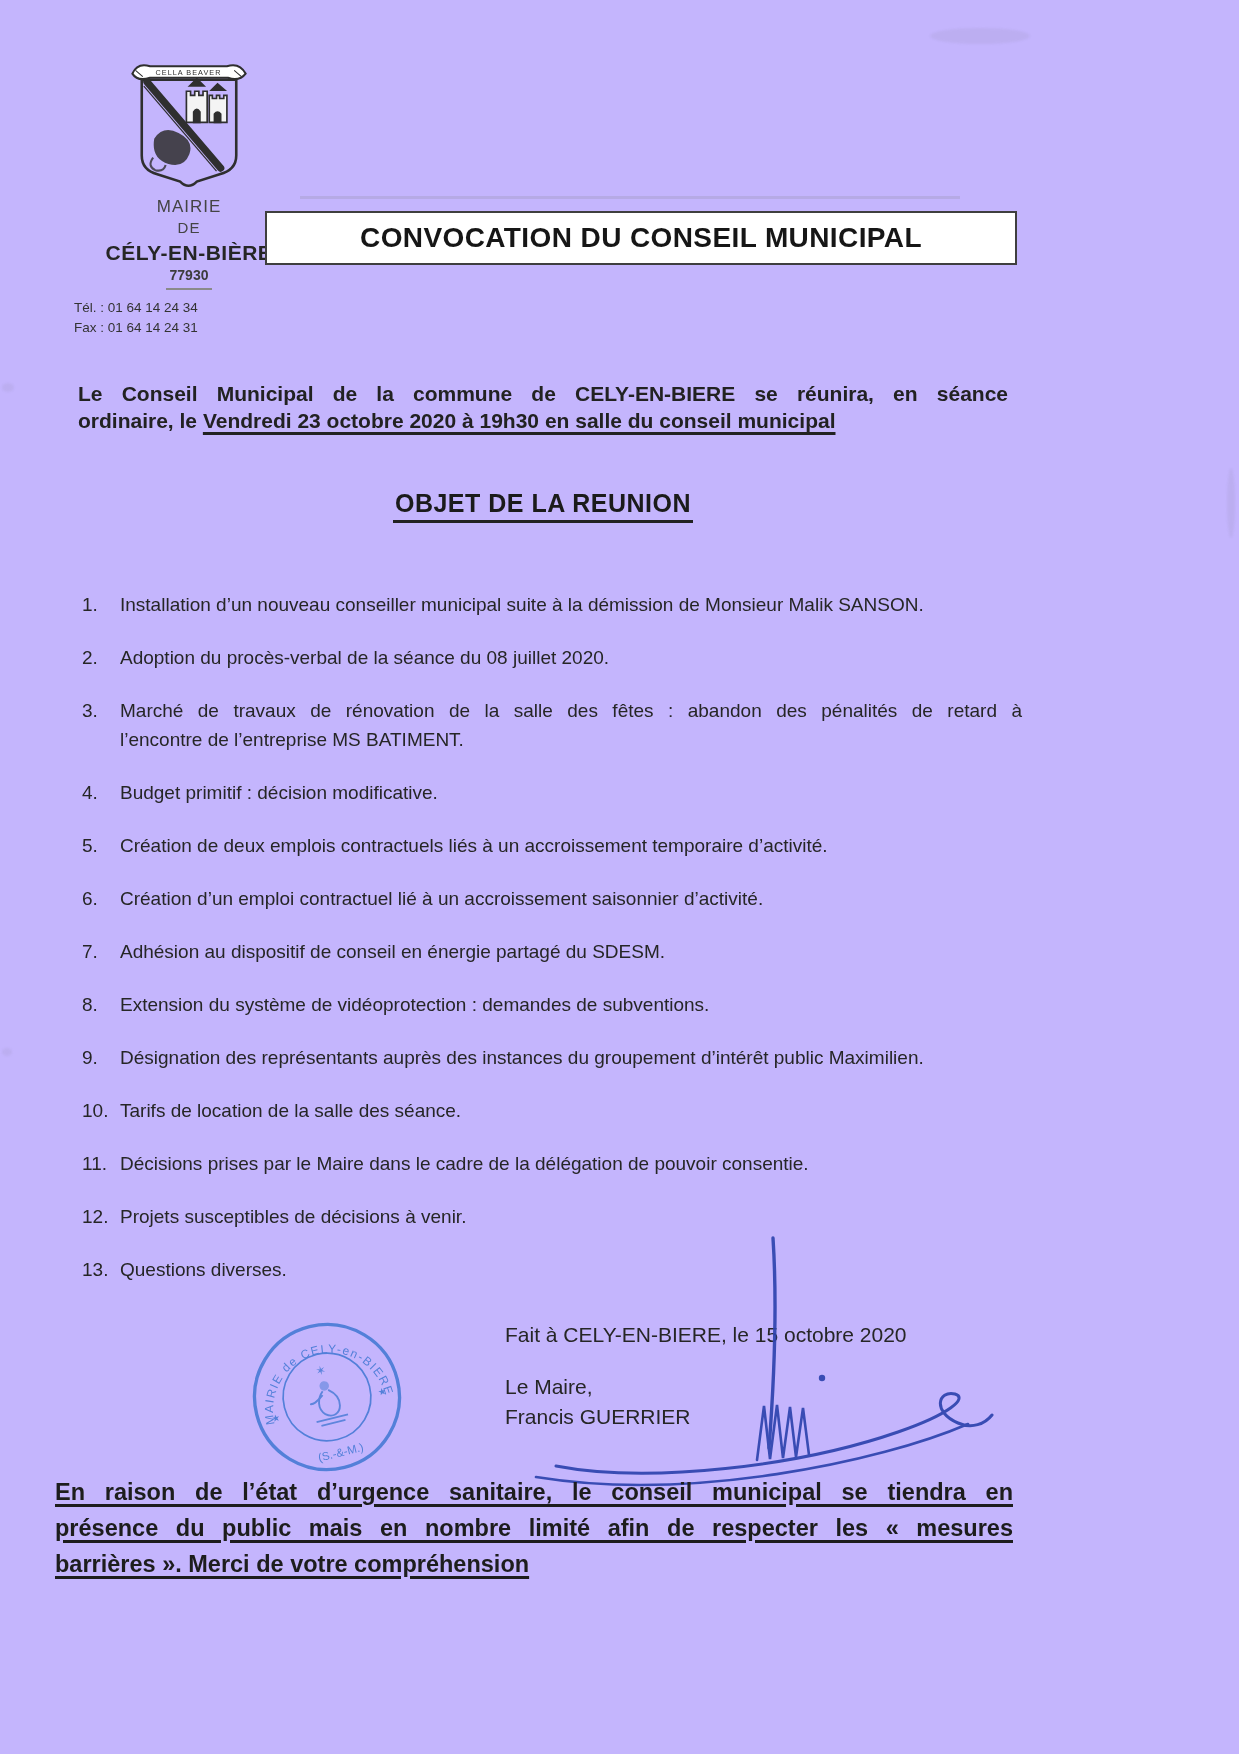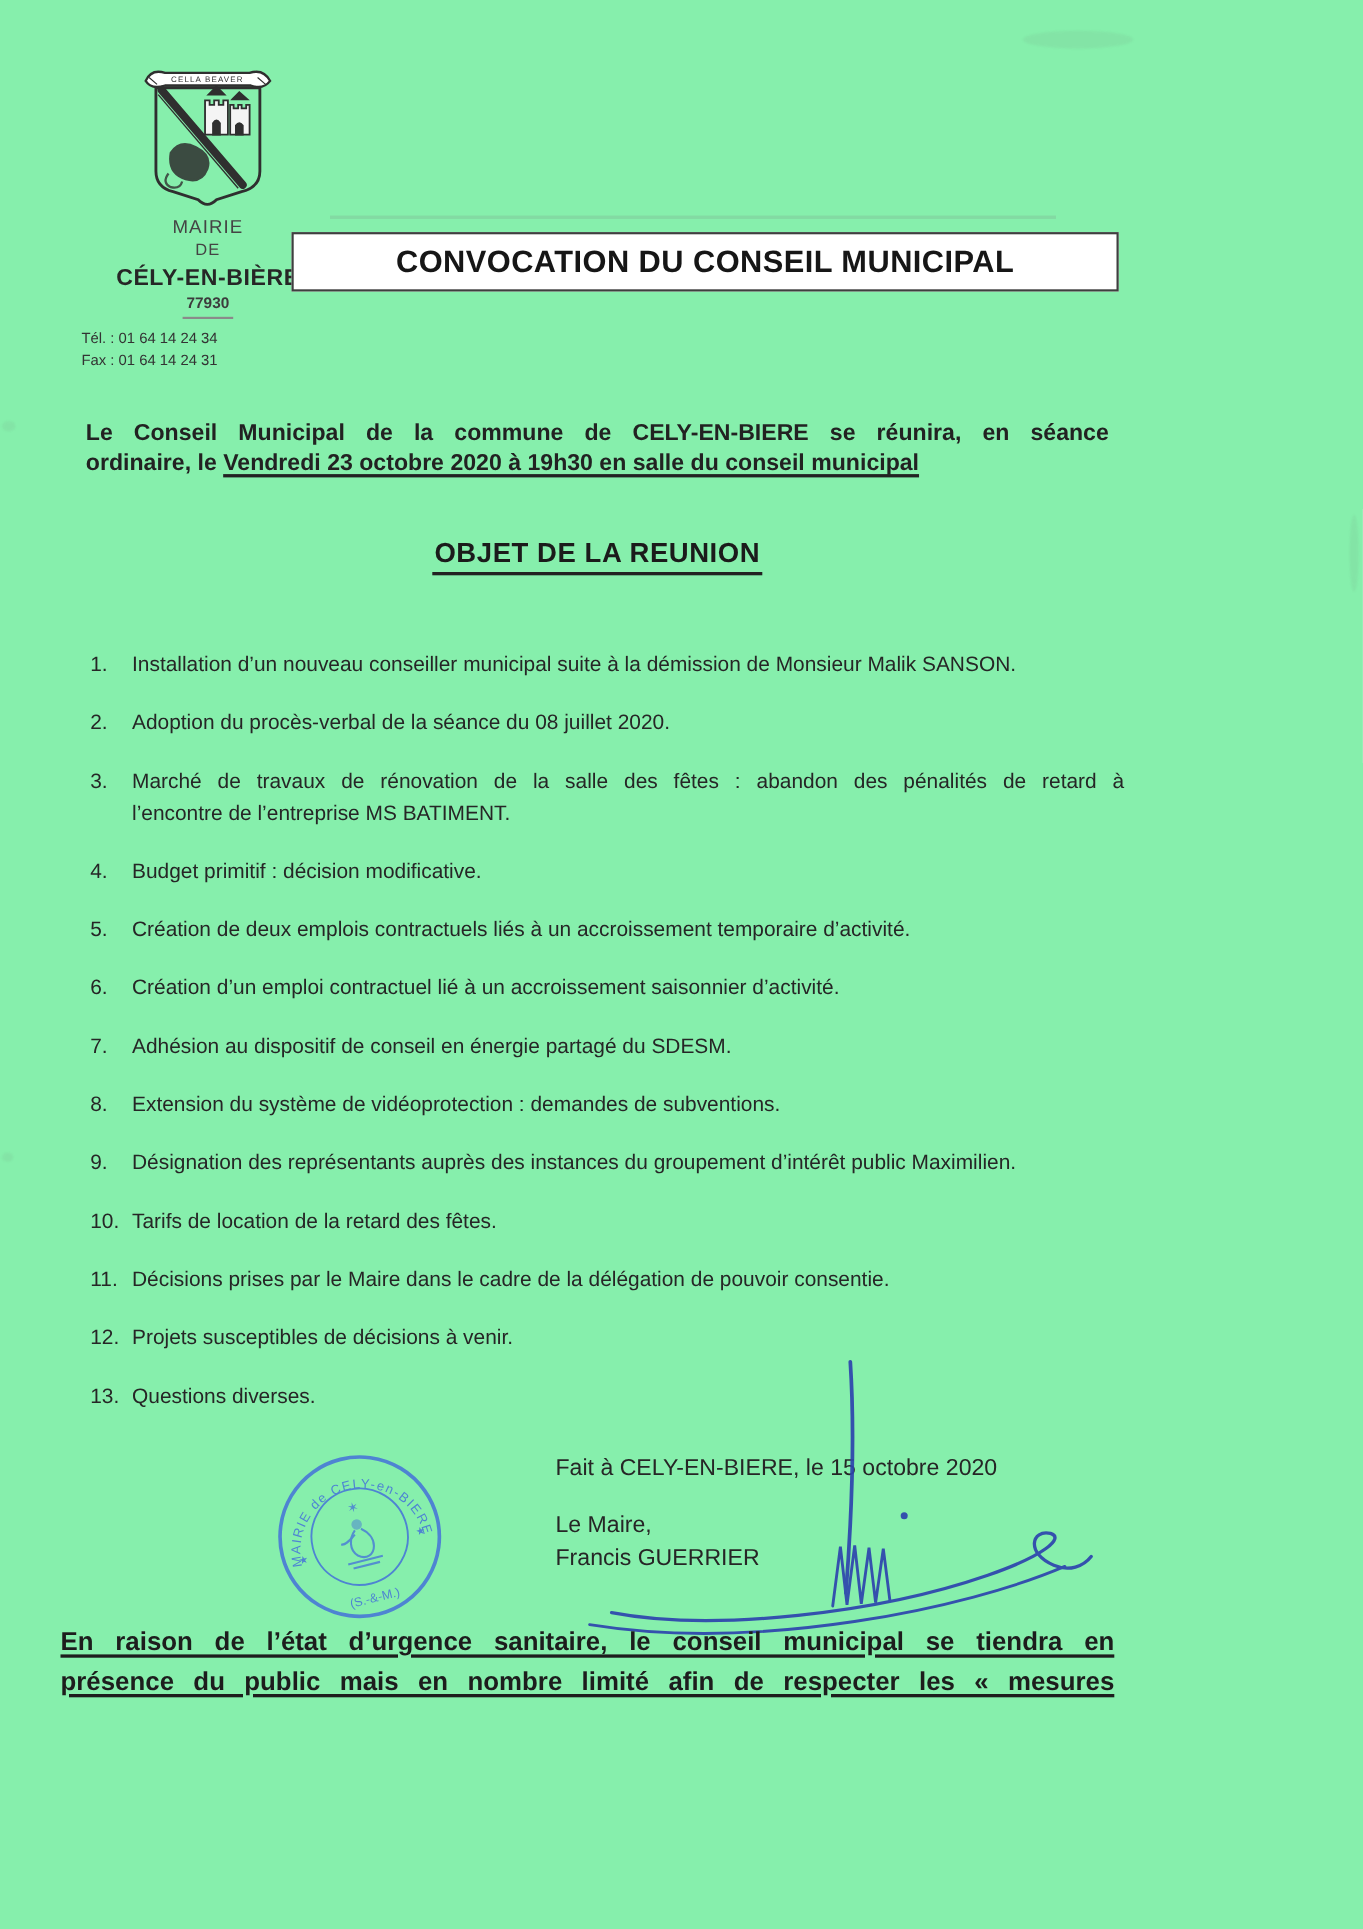--- a/index.html
+++ b/index.html
@@ -1,18 +1,18 @@
 <!DOCTYPE html>
 <html><head>
 <meta charset="utf-8">
 <style>
   html,body{margin:0;padding:0;background:#e8e8e8;}
   .page{
     position:relative;width:1239px;height:1754px;margin:0 auto;
-    background:#86efac;overflow:hidden;
+    background:#c4b5fd;overflow:hidden;
     font-family:"Liberation Sans","DejaVu Sans",sans-serif;
     color:#1e1e1e;
   }
   
   .letterhead{position:absolute;left:58px;top:58px;width:262px;text-align:center;color:#3a3a3a;}
   .arms{display:block;margin:0 auto;}
   .lh-mairie{font-size:17px;letter-spacing:1px;margin-top:4px;color:#444;}
   .lh-de{font-size:15px;letter-spacing:1px;margin-top:2px;color:#444;}
   .lh-city{font-size:21px;font-weight:bold;letter-spacing:.5px;margin-top:5px;color:#262626;}
   .lh-cp{font-size:14px;margin-top:2px;color:#3c3c3c;font-weight:bold;}
@@ -171,21 +171,21 @@
       </li>
     <li>
         <span class="num">9.</span>
         <div class="txt">
           <span>Désignation des représentants auprès des instances du groupement d’intérêt public Maximilien.</span>
         </div>
       </li>
     <li>
         <span class="num">10.</span>
         <div class="txt">
-          <span>Tarifs de location de la retard des fêtes.</span>
+          <span>Tarifs de location de la salle des séance.</span>
         </div>
       </li>
     <li>
         <span class="num">11.</span>
         <div class="txt">
           <span>Décisions prises par le Maire dans le cadre de la délégation de pouvoir consentie.</span>
         </div>
       </li>
     <li>
         <span class="num">12.</span>
@@ -237,15 +237,16 @@
       <path d="M 757,1460 L 764,1406 L 770,1459 L 777,1405 L 783,1458 L 790,1407 L 796,1457 L 803,1408 L 809,1455" stroke-width="2.6"></path>
       <path d="M 556,1466 C 650,1484 800,1466 898,1432 C 950,1414 968,1398 955,1394 C 938,1390 932,1412 958,1423 C 972,1429 985,1424 992,1415" stroke-width="3"></path>
       <path d="M 536,1477 C 690,1502 880,1462 968,1424" stroke-width="2.6"></path>
       <circle cx="822" cy="1378" r="3.2" fill="#2e44ae" stroke="none"></circle>
     </g>
   </svg>
 
   <div class="notice">
     <div class="just">En raison de l’état d’urgence sanitaire, le conseil municipal se tiendra en</div>
     <div class="just">présence du public mais en nombre limité afin de respecter les « mesures</div>
+    <div>barrières ». Merci de votre compréhension</div>
   </div>
 
 </div>
 
 </body></html>

